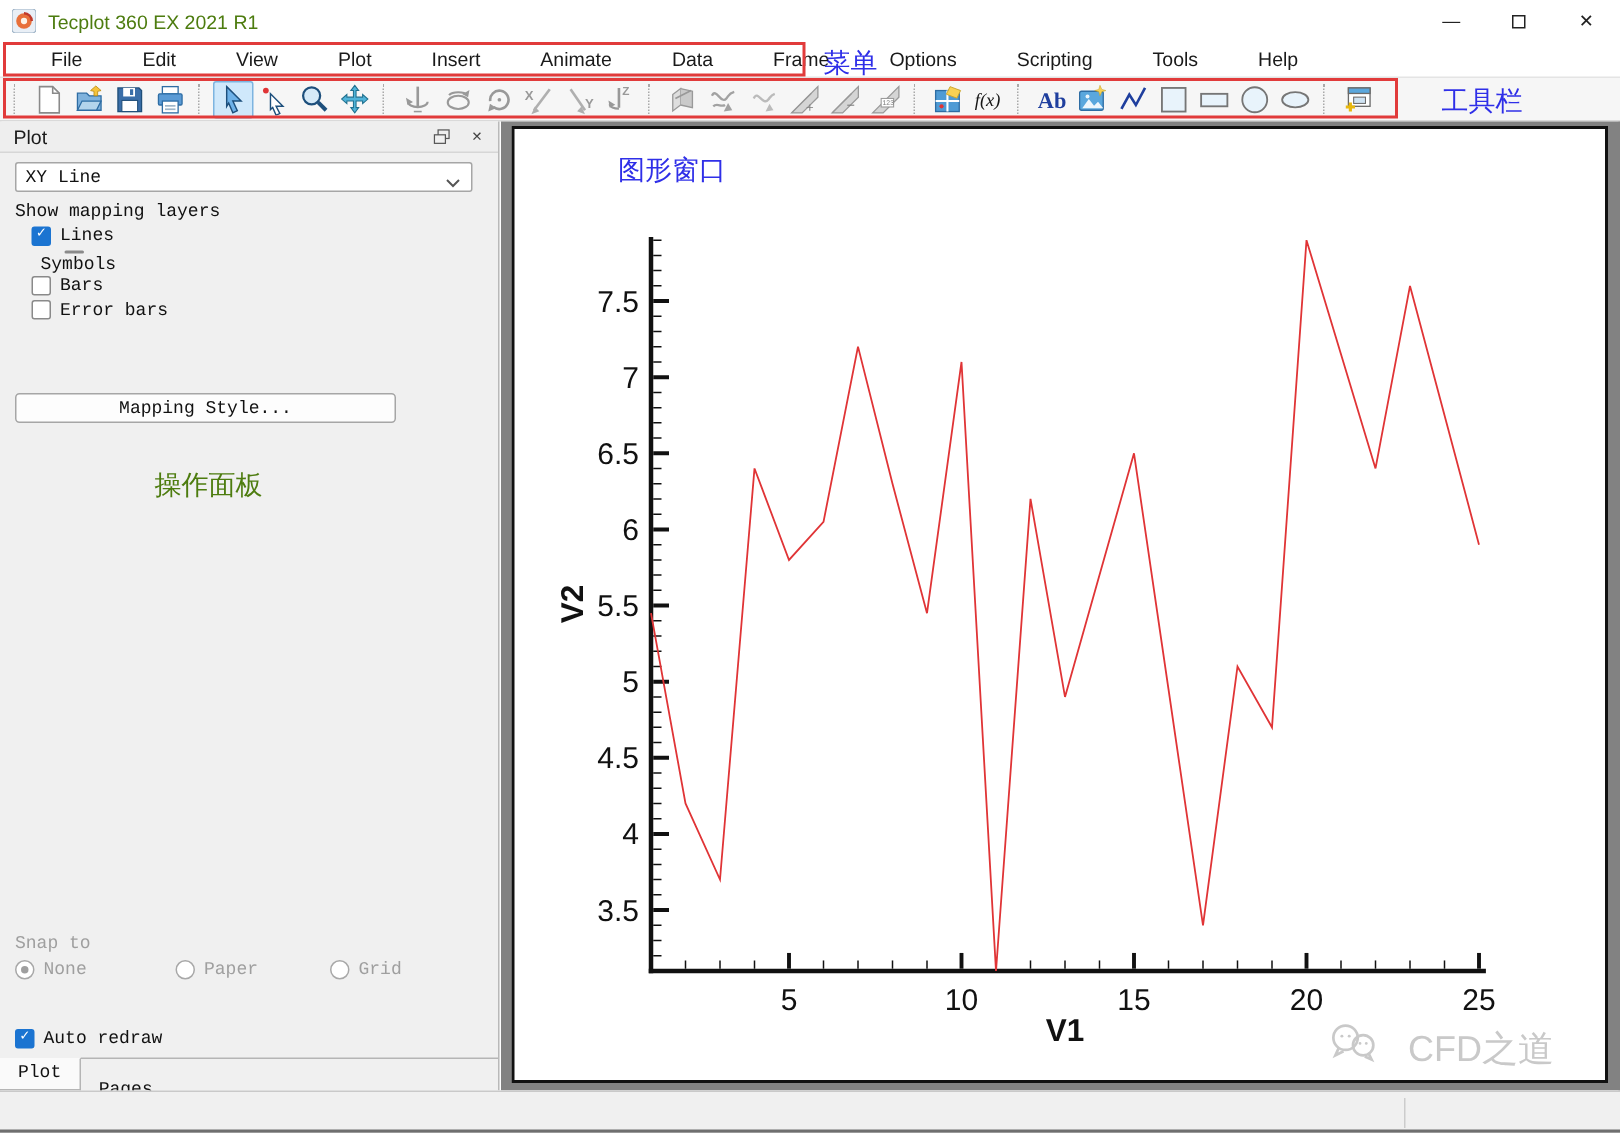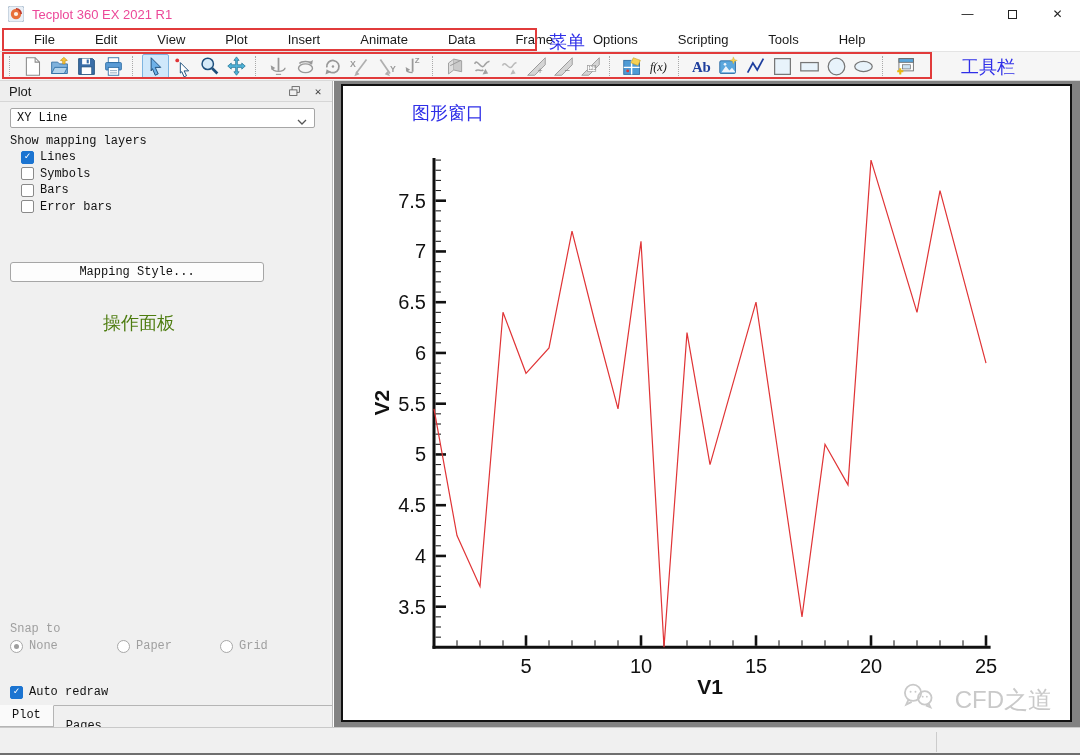--- a/index.html
+++ b/index.html
@@ -5,21 +5,21 @@
   * { margin:0; padding:0; box-sizing:border-box; }
   html,body { background:#444; }
   .app {
     position:relative; width:1080px; height:755px; background:#fff;
     font-family:"Liberation Sans", sans-serif; overflow:hidden;
     box-shadow: inset 0 0 0 1px #9a9a9a;
   }
   
   .titlebar { position:absolute; left:0; top:0; width:100%; height:28px; background:#fff; display:flex; align-items:center; }
   .app-icon { margin-left:8px; width:16px; height:16px; }
-  .title-text { margin-left:8px; font-size:13px; color:#ec4899; }
+  .title-text { margin-left:8px; font-size:13px; color:#4d7c0f; }
   .win-controls { position:absolute; right:0; top:0; height:28px; display:flex; }
   .win-btn { width:45px; height:28px; display:flex; align-items:center; justify-content:center; color:#222; font-size:12px; }
   .win-btn .maxbox { width:9px; height:9px; border:1px solid #222; }
   
   .menubar { position:absolute; left:0; top:28px; width:100%; height:24px; background:#fff; display:flex; align-items:center; padding-left:4px; border-bottom:1px solid #e4e4e4; }
   .menu-item { padding:0 10px; font-size:13px; color:#1a1a1a; line-height:23px;margin-left:20px; }
   
   .toolbar { position:absolute; left:0; top:52px; width:100%; height:29px; background:#f6f6f6; border-bottom:1px solid #d9d9d9; display:flex; align-items:center; padding-left:4px; }
   .tb-group { display:flex; align-items:center; }
   .tb-sep { width:6px; height:20px; border-left:1px dotted #a9a9a9; margin:0 4px 0 5px; }
@@ -51,21 +51,21 @@
   .radio-label { margin-left:6px; }
   .btn-redraw { top:578px; }
   .auto-row { position:absolute; left:10px; top:604px; display:flex; align-items:center; }
   .tabs { position:absolute; left:0; top:624px; width:100%; height:22px; border-top:1px solid #b5b5b5; display:flex; }
   .tab { padding:2px 12px 0 12px; height:22px; font-family:inherit;margin-top:11px; }
   .tab.active { background:#fafafa; border-right:1px solid #b5b5b5; border-bottom:1px solid #b5b5b5; margin-top:-1px; border-top:1px solid #fafafa; }
   
   .workspace { position:absolute; left:334px; top:0; width:746px; height:646px; background:#828282; }
   .frame { position:absolute; left:7px; top:3px; width:731px; height:638px; background:#fff; border:2px solid #111; }
   .chart-wrap { position:absolute; left:0; top:0; width:727px; height:634px; }
-  .watermark { position:absolute; right:18px; bottom:4px; display:flex; align-items:flex-end; gap:20px; color:#c9c9c9; font-size:24px; font-weight:500; font-family:"Liberation Sans",sans-serif; }
+  .watermark { position:absolute; right:34px; bottom:4px; display:flex; align-items:center; gap:20px; color:#c9c9c9; font-size:24px; font-weight:500; font-family:"Liberation Sans",sans-serif; }
   
   .statusbar { position:absolute; left:0; top:727px; width:100%; height:28px; background:#f0f0f0; border-top:1px solid #c9c9c9; border-bottom:2px solid #6f6f6f; }
   .status-text { position:absolute; left:9px; top:5px; font-size:13.5px; color:#1f1f1f; }
   .status-divider { position:absolute; left:936px; top:4px; height:20px; border-left:1px solid #cccccc; }
   
   .ann-box { position:absolute; border:2px solid #e13b3b; z-index:50; pointer-events:none; }
   .ann-label { position:absolute; z-index:51; color:#2f2fe8; font-size:18px; pointer-events:none; font-family:"Liberation Sans",sans-serif; }
 </style>
 </head>
 <body>
@@ -346,21 +346,21 @@
               <path d="M1 1l4 4 4-4" fill="none" stroke="#555" stroke-width="1.3"></path>
             </svg></span>
       </div>
 
       <div class="layers-label">Show mapping layers</div>
       <div id="layer-checks">
           <div class="chk-row" style="top: 69px;">
             <span class="chk-box checked">✓</span>
             <span class="chk-label">Lines</span>
           </div>
-          <div class="chk-row" style="top: 85.5px;">
+          <div class="chk-row" style="top: 85.5px; flex-direction: column;">
             <span class="chk-box"></span>
             <span class="chk-label">Symbols</span>
           </div>
           <div class="chk-row" style="top: 102px;">
             <span class="chk-box"></span>
             <span class="chk-label">Bars</span>
           </div>
           <div class="chk-row" style="top: 118.5px;">
             <span class="chk-box"></span>
             <span class="chk-label">Error bars</span>

